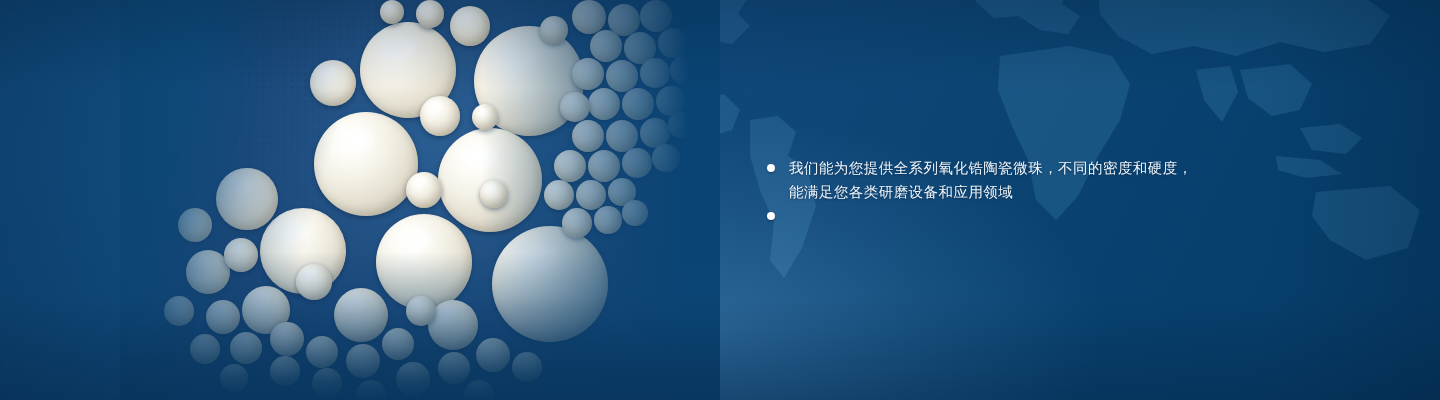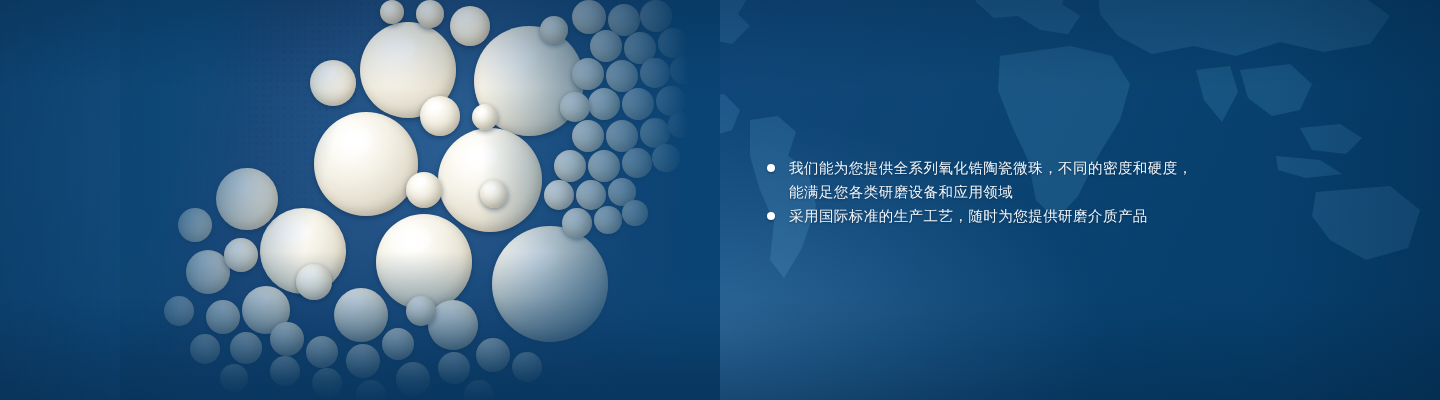--- a/index.html
+++ b/index.html
@@ -260,18 +260,17 @@
 
   <div class="content">
 
     <ul class="bullets">
       <li class="bullet-item">
         <span class="bullet-dot"></span>
         <span>我们能为您提供全系列氧化锆陶瓷微珠，不同的密度和硬度，能满足您各类研磨设备和应用领域</span>
       </li>
       <li class="bullet-item">
         <span class="bullet-dot"></span>
-        <span>采用国际标准的生产工艺，随时为您提供研磨介质产品</span>
       </li>
     </ul>
   </div>
 
 </div>
 
 </body></html>

